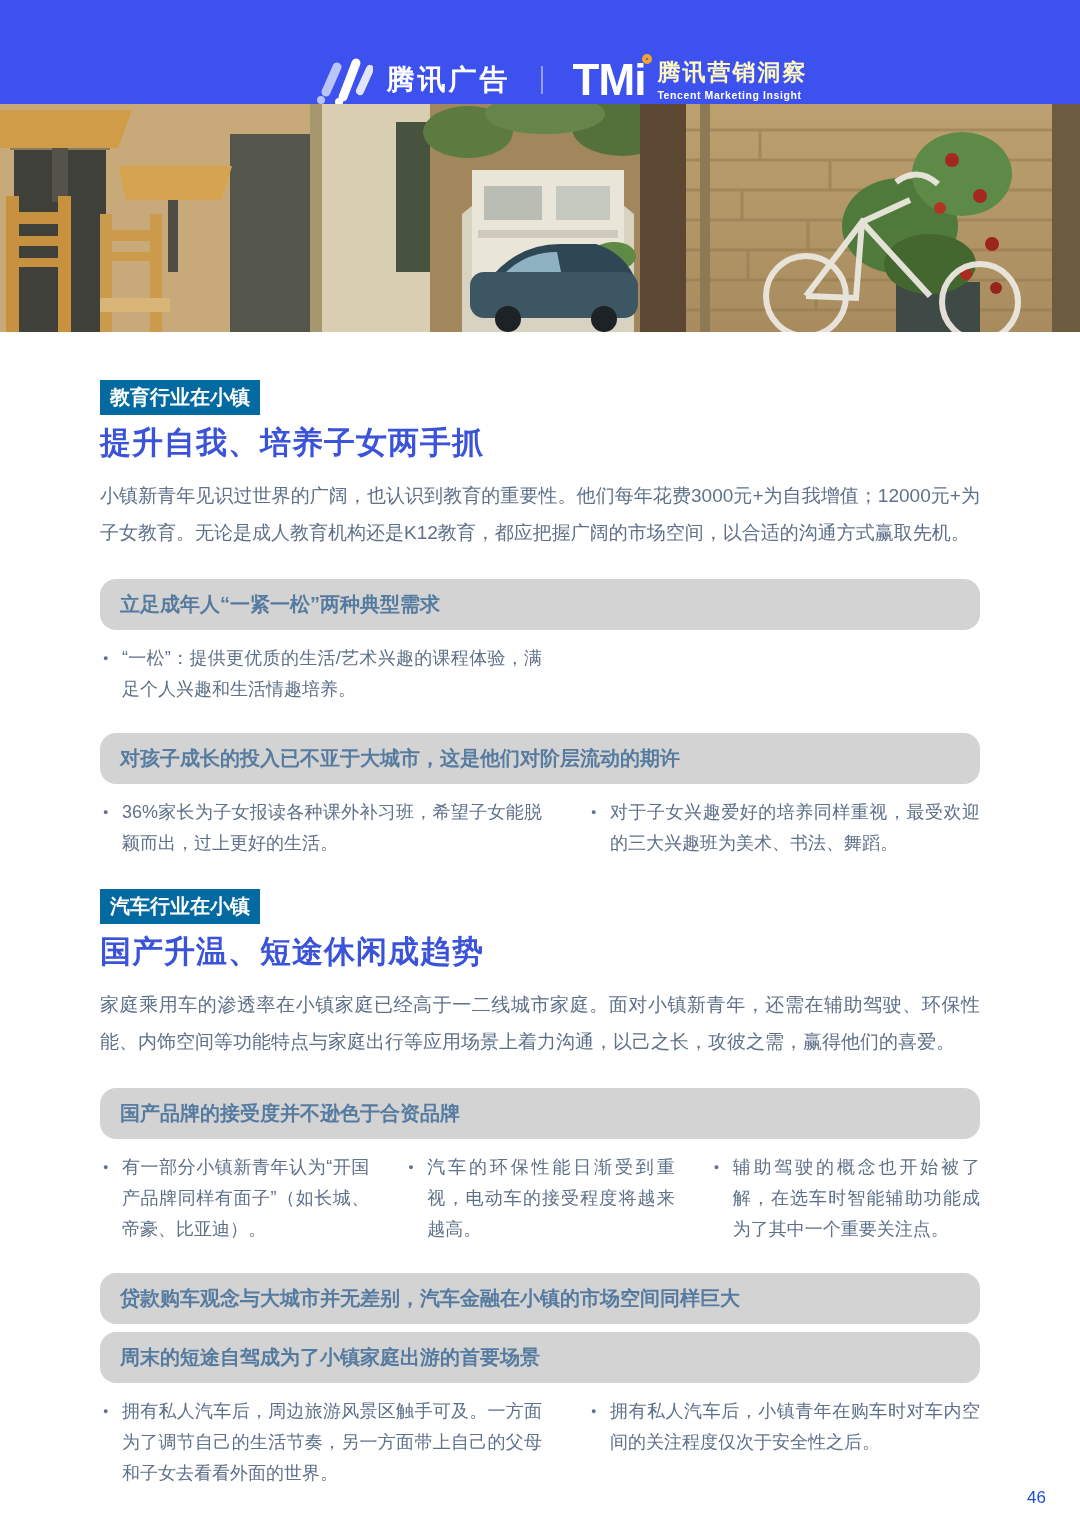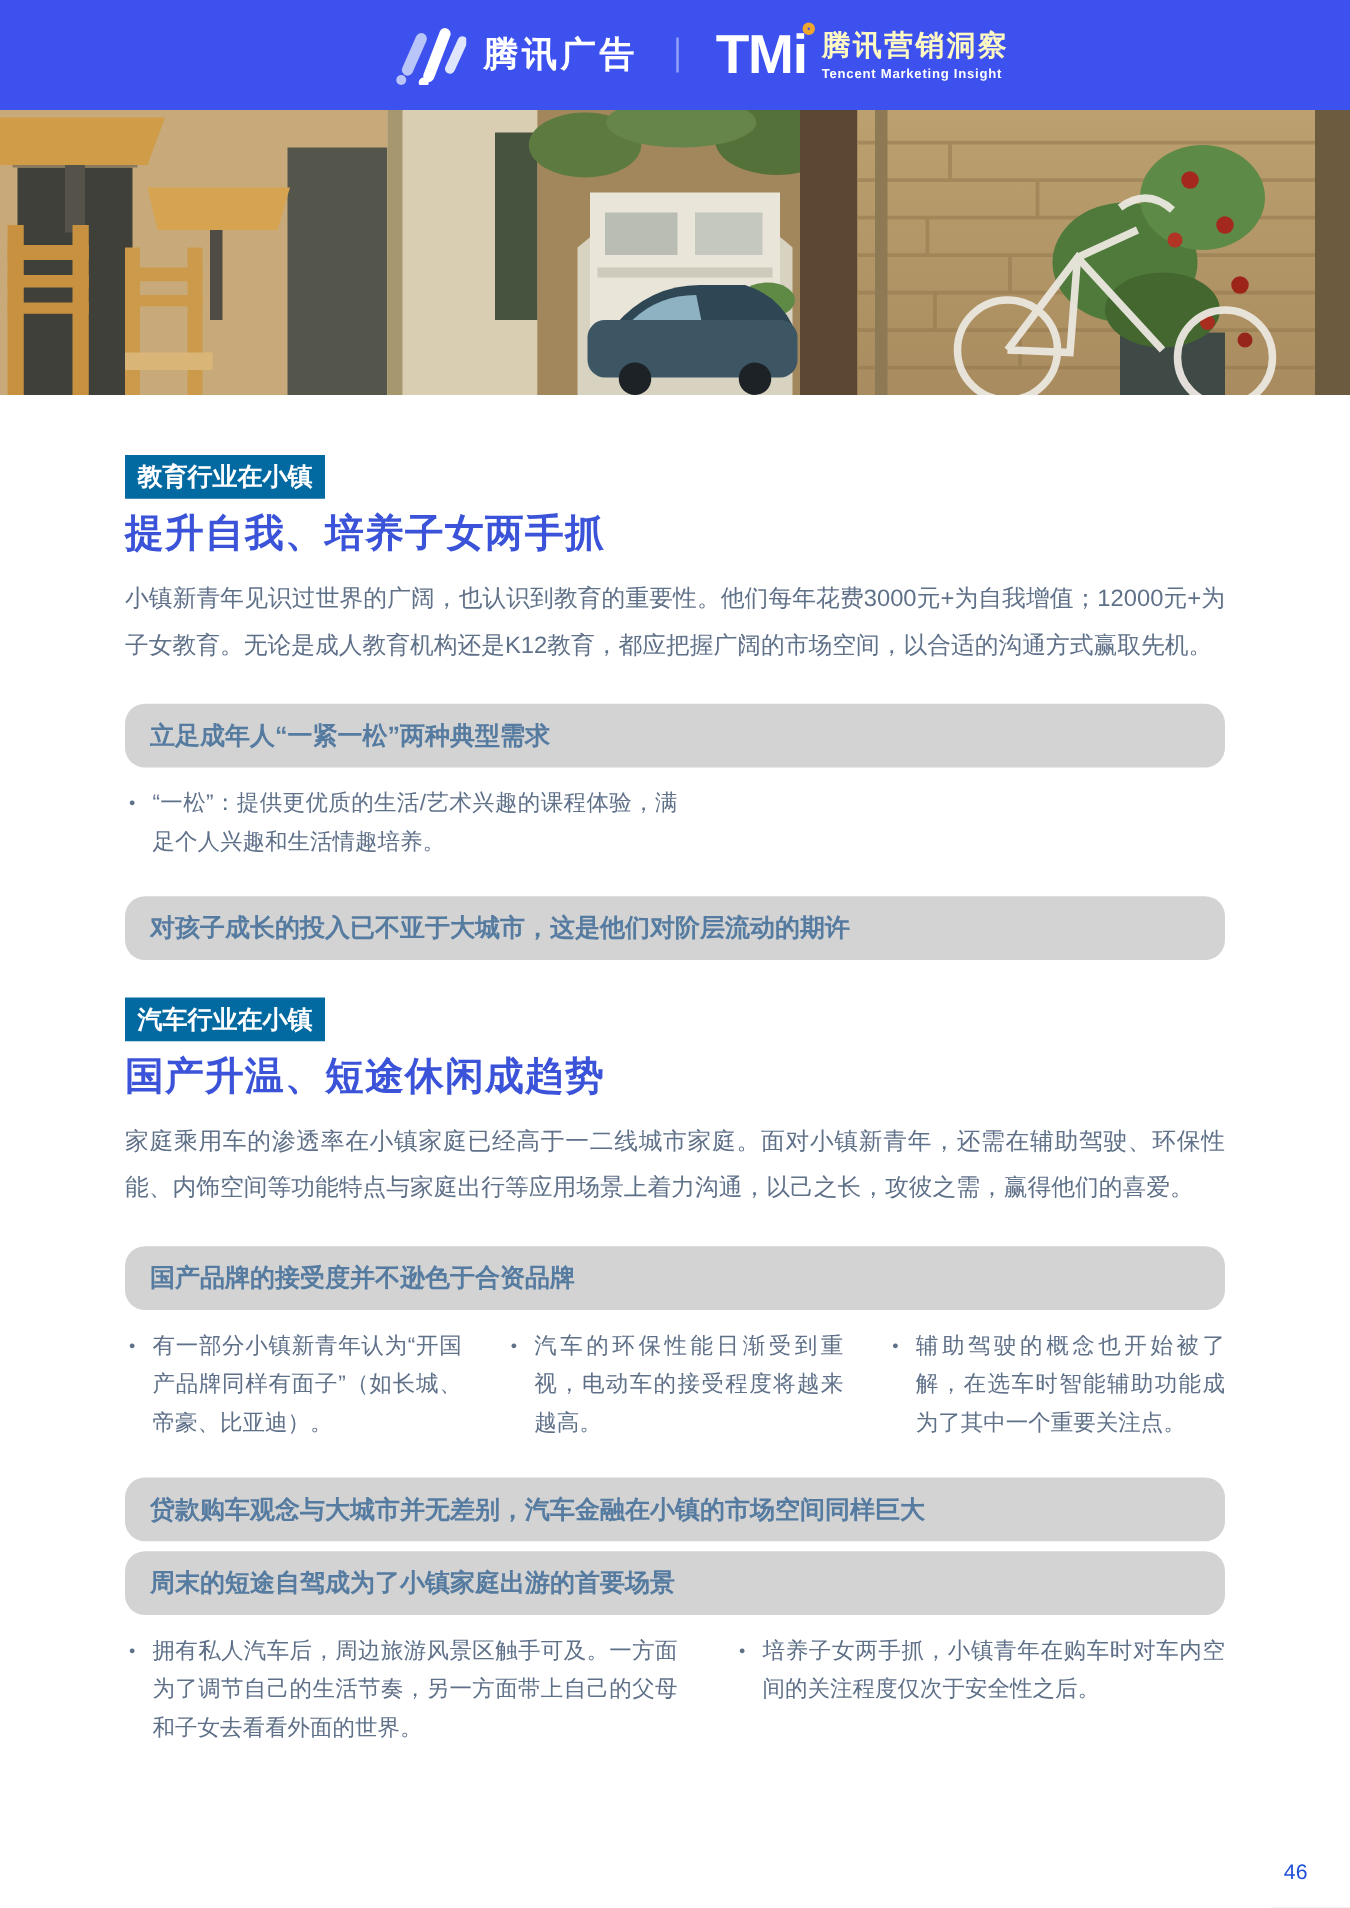--- a/index.html
+++ b/index.html
@@ -5,22 +5,22 @@
   * { margin:0; padding:0; box-sizing:border-box; }
   html,body { background:#e9e9e9; }
   .page{
     position:relative; width:1080px; height:1526px; margin:0 auto;
     background:#ffffff; overflow:hidden;
     font-family:"Liberation Sans","DejaVu Sans",sans-serif;
   }
 
   
   .topbar{
-    height:88px; background:#3d51ee;
-    display:flex; align-items:center; justify-content:center;padding-left:40px;
+    height:104px; background:#3d51ee;
+    display:flex; align-items:flex-end; justify-content:center;padding-left:40px;
   }
   .brandrow{ display:flex; align-items:center; }
   .ads-icon{ width:60px; height:48px; display:inline-block; margin-right:14px; }
   .ads-text{ color:#fff; font-size:28px; font-weight:600; letter-spacing:3px; }
   .logo-divider{ width:2px; height:28px; background:rgba(255,255,255,.45); margin:0 30px; }
   .tmi-wrap{ position:relative; display:inline-block; }
   .tmi-text{ color:#fff; font-size:44px; font-weight:700; letter-spacing:-1px; line-height:1; }
   .tmi-ring{
     position:absolute; top:-4px; right:-7px; width:10px; height:10px;
     border:4px solid #eea62e; border-radius:50%; background:#3d51ee;
@@ -221,38 +221,42 @@
       <div class="tag">教育行业在小镇</div>
       <h1 class="title">提升自我、培养子女两手抓</h1>
       <p class="intro">小镇新青年见识过世界的广阔，也认识到教育的重要性。他们每年花费3000元+为自我增值；12000元+为子女教育。无论是成人教育机构还是K12教育，都应把握广阔的市场空间，以合适的沟通方式赢取先机。</p>
 
       <div class="bar">立足成年人“一紧一松”两种典型需求</div>
       <ul class="bullets cols2">
         <li>“一松”：提供更优质的生活/艺术兴趣的课程体验，满足个人兴趣和生活情趣培养。</li>
       </ul>
 
       <div class="bar">对孩子成长的投入已不亚于大城市，这是他们对阶层流动的期许</div>
+      <ul class="bullets cols2">
+        <li>36%家长为子女报读各种课外补习班，希望子女能脱颖而出，过上更好的生活。</li>
+        <li>对于子女兴趣爱好的培养同样重视，最受欢迎的三大兴趣班为美术、书法、舞蹈。</li>
+      </ul>
     </section>
 
     <section>
       <div class="tag second">汽车行业在小镇</div>
       <h1 class="title">国产升温、短途休闲成趋势</h1>
       <p class="intro">家庭乘用车的渗透率在小镇家庭已经高于一二线城市家庭。面对小镇新青年，还需在辅助驾驶、环保性能、内饰空间等功能特点与家庭出行等应用场景上着力沟通，以己之长，攻彼之需，赢得他们的喜爱。</p>
 
       <div class="bar">国产品牌的接受度并不逊色于合资品牌</div>
       <ul class="bullets cols3">
         <li>有一部分小镇新青年认为“开国产品牌同样有面子”（如长城、帝豪、比亚迪）。</li>
         <li>汽车的环保性能日渐受到重视，电动车的接受程度将越来越高。</li>
         <li>辅助驾驶的概念也开始被了解，在选车时智能辅助功能成为了其中一个重要关注点。</li>
       </ul>
 
       <div class="bar">贷款购车观念与大城市并无差别，汽车金融在小镇的市场空间同样巨大</div>
 
       <div class="bar tight">周末的短途自驾成为了小镇家庭出游的首要场景</div>
       <ul class="bullets cols2">
         <li>拥有私人汽车后，周边旅游风景区触手可及。一方面为了调节自己的生活节奏，另一方面带上自己的父母和子女去看看外面的世界。</li>
-        <li>培养子女两手抓，小镇青年在购车时对车内空间的关注程度仅次于安全性之后。</li>
+        <li>拥有私人汽车后，小镇青年在购车时对车内空间的关注程度仅次于安全性之后。</li>
       </ul>
     </section>
   </main>
 
   <div class="pageno">46</div>
 </div>
 
 </body></html>

